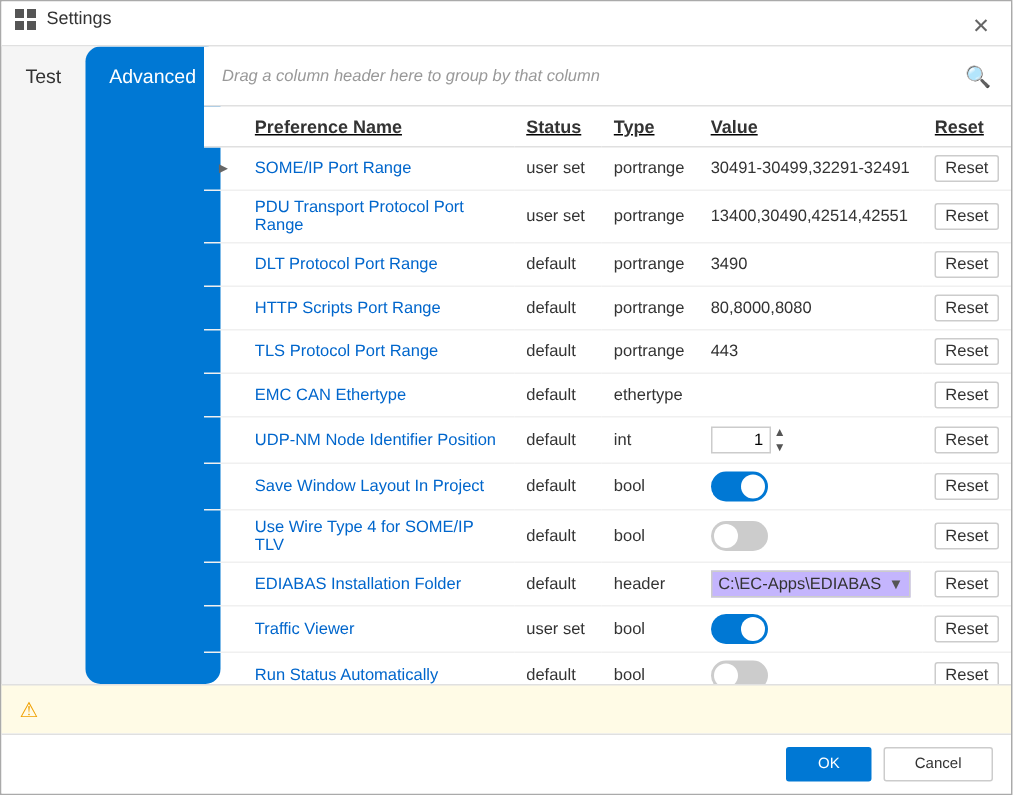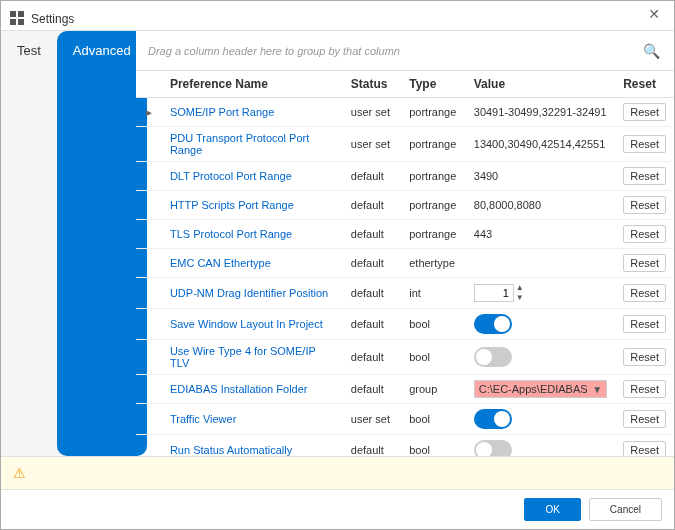--- a/index.html
+++ b/index.html
@@ -19,21 +19,21 @@
       background: #fff;
       border: 1px solid #aaa;
       display: flex;
       flex-direction: column;
       box-shadow: 2px 2px 8px rgba(0,0,0,0.3);
     }
     .title-bar {
       background: #fff;
       border-bottom: 1px solid #e0e0e0;
       display: flex;
-      align-items: flex-end;
+      align-items: flex-start;
       padding: 4px 8px;
       height: 30px;
     }
     .title-bar-icon {
       width: 16px; height: 16px; margin-right: 6px;
       display: flex; align-items: center; justify-content: center;
     }
     .title-bar-title { flex: 1; font-size: 12px; color: #333; }
     .title-bar-close {
       width: 24px; height: 24px; display: flex; align-items: center; justify-content: center;
@@ -91,20 +91,21 @@
       overflow-y: auto;
       overflow-x: hidden;
     }
     table {
       width: 100%;
       border-collapse: collapse;
     }
     thead tr {
       background: #fff;
       border-bottom: 1px solid #e0e0e0;
+      text-decoration: underline;
     }
     thead th {
       padding: 6px 8px;
       text-align: left;
       font-weight: 600;
       font-size: 12px;
       color: #333;
       white-space: nowrap;
     }
     tbody tr {
@@ -162,21 +163,21 @@
       text-align: right;
     }
     .spinner-btn {
       display: flex; flex-direction: column; cursor: pointer;
     }
     .spinner-arrow { font-size: 8px; color: #555; line-height: 10px; }
     
     .dropdown-wrap {
       display: flex; align-items: center;
       border: 1px solid #ccc; padding: 2px 4px; font-size: 11px;
-      background: #fca5a5; gap: 4px; min-width: 100px;
+      background: #c4b5fd; gap: 4px; min-width: 100px;
     }
     .dropdown-text { flex: 1; }
     .dropdown-arrow { font-size: 10px; color: #555; }
     .footer-note {
       padding: 8px 12px;
       background: #fffbe6;
       border-top: 1px solid #e0e0e0;
       font-size: 11px;
       color: #333;
       display: flex;
@@ -297,21 +298,21 @@
               <tr>
                 <td></td>
                 <td><span class="pref-name">EMC CAN Ethertype</span></td>
                 <td>default</td>
                 <td>ethertype</td>
                 <td></td>
                 <td><button class="reset-btn">Reset</button></td>
               </tr>
               <tr>
                 <td></td>
-                <td><span class="pref-name">UDP-NM Drag Identifier Position</span></td>
+                <td><span class="pref-name">UDP-NM Node Identifier Position</span></td>
                 <td>default</td>
                 <td>int</td>
                 <td>
                   <div class="spinner-wrap">
                     <input class="spinner-input" type="text" value="1" style="">
                     <div class="spinner-btn">
                       <span class="spinner-arrow">▲</span>
                       <span class="spinner-arrow">▼</span>
                     </div>
                   </div>
@@ -343,21 +344,21 @@
                       <div class="toggle-knob"></div>
                     </div>
                   </div>
                 </td>
                 <td><button class="reset-btn">Reset</button></td>
               </tr>
               <tr>
                 <td></td>
                 <td><span class="pref-name">EDIABAS Installation Folder</span></td>
                 <td>default</td>
-                <td>group</td>
+                <td>header</td>
                 <td>
                   <div class="dropdown-wrap">
                     <span class="dropdown-text">C:\EC-Apps\EDIABAS</span>
                     <span class="dropdown-arrow">▼</span>
                   </div>
                 </td>
                 <td><button class="reset-btn">Reset</button></td>
               </tr>
               <tr>
                 <td></td>

